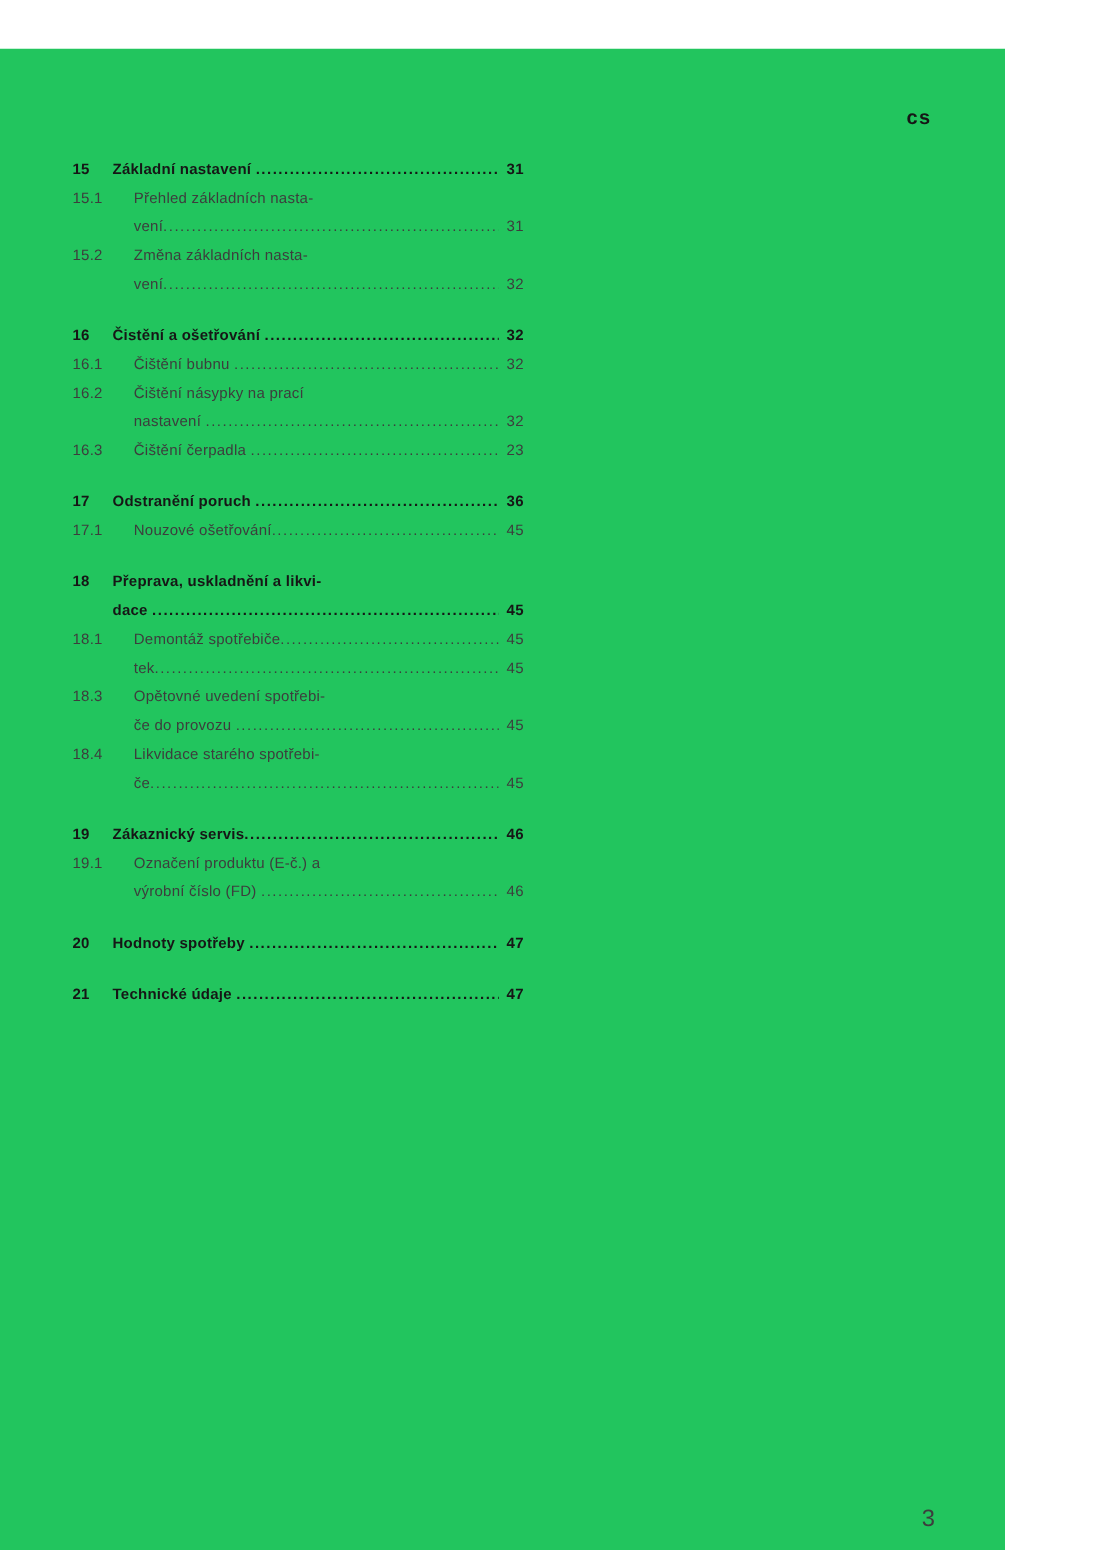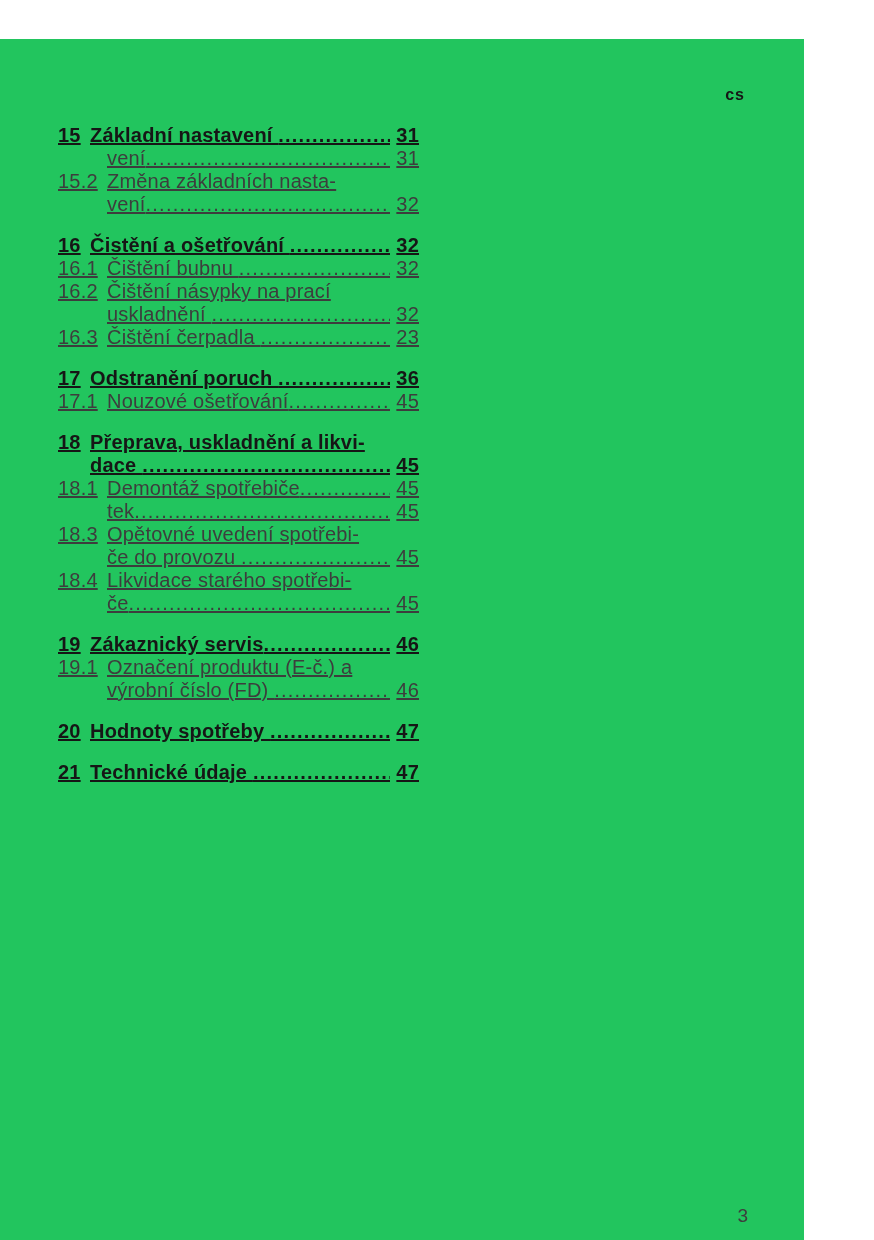--- a/index.html
+++ b/index.html
@@ -28,24 +28,23 @@
   .toc {
     position: absolute;
     left: 58px;
     top: 85px;
     width: 361px;
   }
 
   .toc-line {
     display: flex;
     align-items: baseline;
-    font-size: 20px;
+    font-size: 12px;
     line-height: 23px;
     letter-spacing: 0.2px;
-    text-decoration: underline;
   }
 
   .toc-line .num {
     flex: 0 0 auto;
     white-space: pre;
   }
 
   .chapter .num, .chapter-cont .num { width: 32px; }
   .sub .num,     .sub-cont .num     { width: 49px; }
 
@@ -89,20 +88,25 @@
 <div class="page">
   <div class="lang-code">cs</div>
 
   <nav class="toc">
       <div class="toc-line chapter">
     <span class="num">15</span>
     <span class="t">Základní nastavení </span>
     <span class="dots">..........................................................................................</span>
     <span class="pg">31</span>
   </div>
+      <div class="toc-line sub">
+    <span class="num">15.1</span>
+    <span class="t">Přehled základních nasta-</span>
+
+  </div>
       <div class="toc-line sub-cont">
     <span class="num"></span>
     <span class="t">vení</span>
     <span class="dots">..........................................................................................</span>
     <span class="pg">31</span>
   </div>
       <div class="toc-line sub">
     <span class="num">15.2</span>
     <span class="t">Změna základních nasta-</span>
 
@@ -125,21 +129,21 @@
     <span class="dots">..........................................................................................</span>
     <span class="pg">32</span>
   </div>
       <div class="toc-line sub">
     <span class="num">16.2</span>
     <span class="t">Čištění násypky na prací</span>
 
   </div>
       <div class="toc-line sub-cont">
     <span class="num"></span>
-    <span class="t">uskladnění </span>
+    <span class="t">nastavení </span>
     <span class="dots">..........................................................................................</span>
     <span class="pg">32</span>
   </div>
       <div class="toc-line sub">
     <span class="num">16.3</span>
     <span class="t">Čištění čerpadla </span>
     <span class="dots">..........................................................................................</span>
     <span class="pg">23</span>
   </div>
       <div class="toc-line chapter gap">

